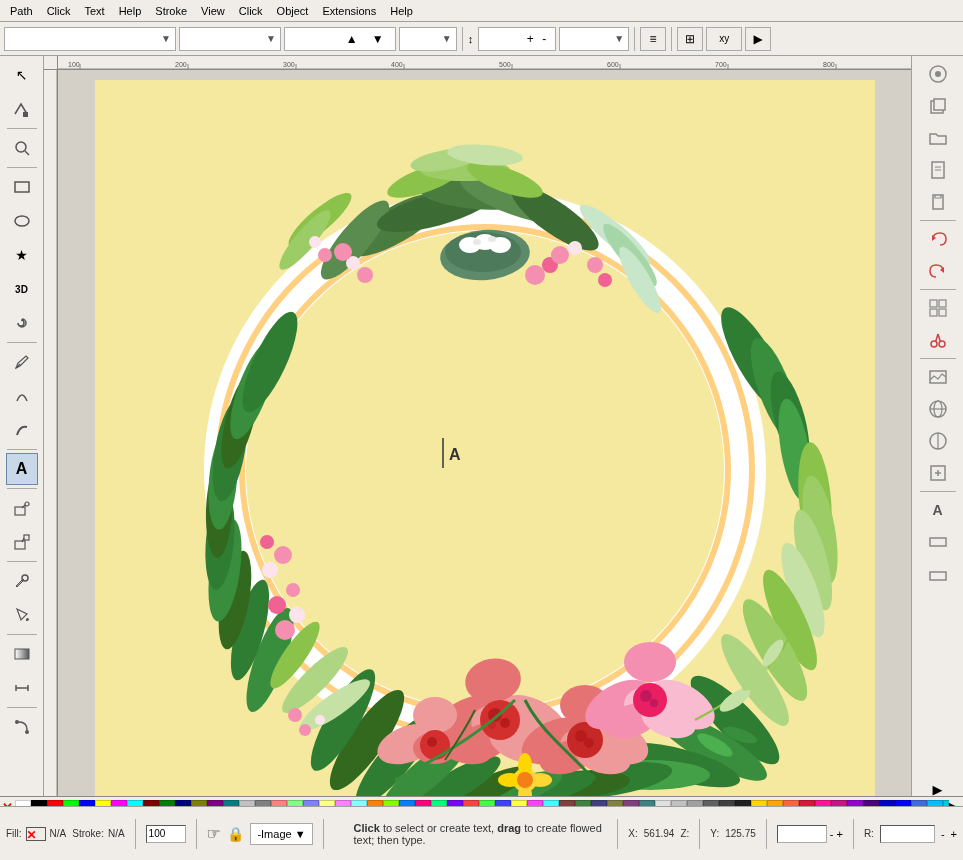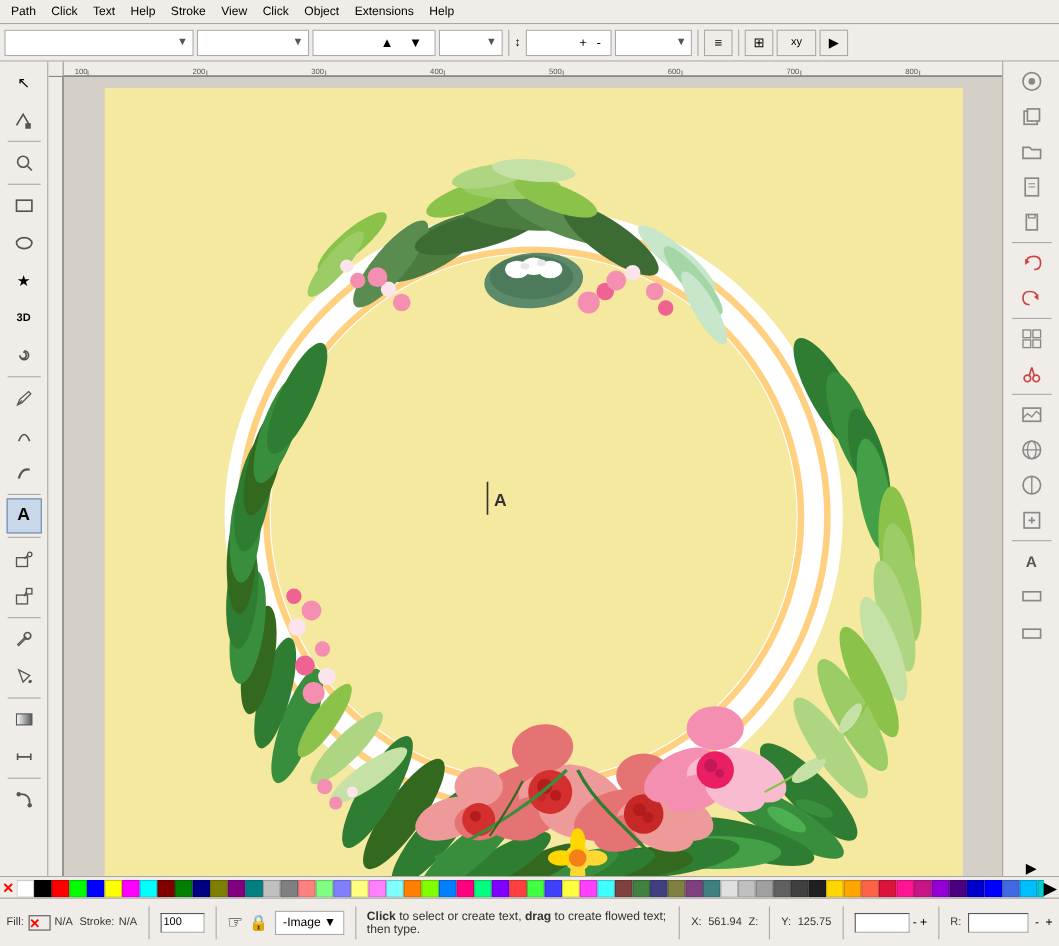--- a/index.html
+++ b/index.html
@@ -95,33 +95,33 @@
       display: flex; align-items: center; justify-content: center; cursor: pointer;
       font-size: 13px; margin: 1px; position: relative;
     }
     .right-separator { width: 36px; height: 1px; background: #aaa; margin: 2px 0; }
     .right-panel-group {
       display: flex; flex-direction: column; align-items: center; width: 52px;
     }
 
     
     #statusbar {
-      position: absolute; bottom: 0; left: 0; right: 0; height: 44px;
+      position: absolute; bottom: 0; left: 0; right: 0; height: 54px;
       background: #f0ede8; border-top: 1px solid #a0a0a0;
       display: flex; align-items: center; padding: 0 6px; gap: 6px;
     }
     .status-section { display: flex; align-items: center; gap: 4px; }
     .status-sep { width: 1px; height: 30px; background: #aaa; margin: 0 4px; }
     .color-box { width: 20px; height: 14px; border: 1px solid #555; }
     .status-label { font-size: 10px; color: #333; }
     .status-input {
       width: 50px; height: 18px; border: 1px inset #aaa; background: white;
       font-size: 10px; padding: 0 2px;
     }
-    .status-message { flex: 1; font-size: 11px; color: #333; }
+    .status-message { flex: 1; font-size: 11px; color: #333; margin-left: 20px; }
     .zoom-control { display: flex; align-items: center; gap: 3px; font-size: 11px; }
     .zoom-input { width: 50px; height: 18px; border: 1px inset #aaa; background: white; font-size: 10px; text-align: center; }
     .rotation-input { width: 55px; height: 18px; border: 1px inset #aaa; background: white; font-size: 10px; text-align: center; }
 
     
     #color-palette-bar {
       position: absolute; bottom: 42px; left: 0; right: 0; height: 22px;
       background: #f0ede8; border-top: 1px solid #888; display: flex; align-items: center; padding: 0 2px; gap: 0;
       overflow: hidden;
     }

